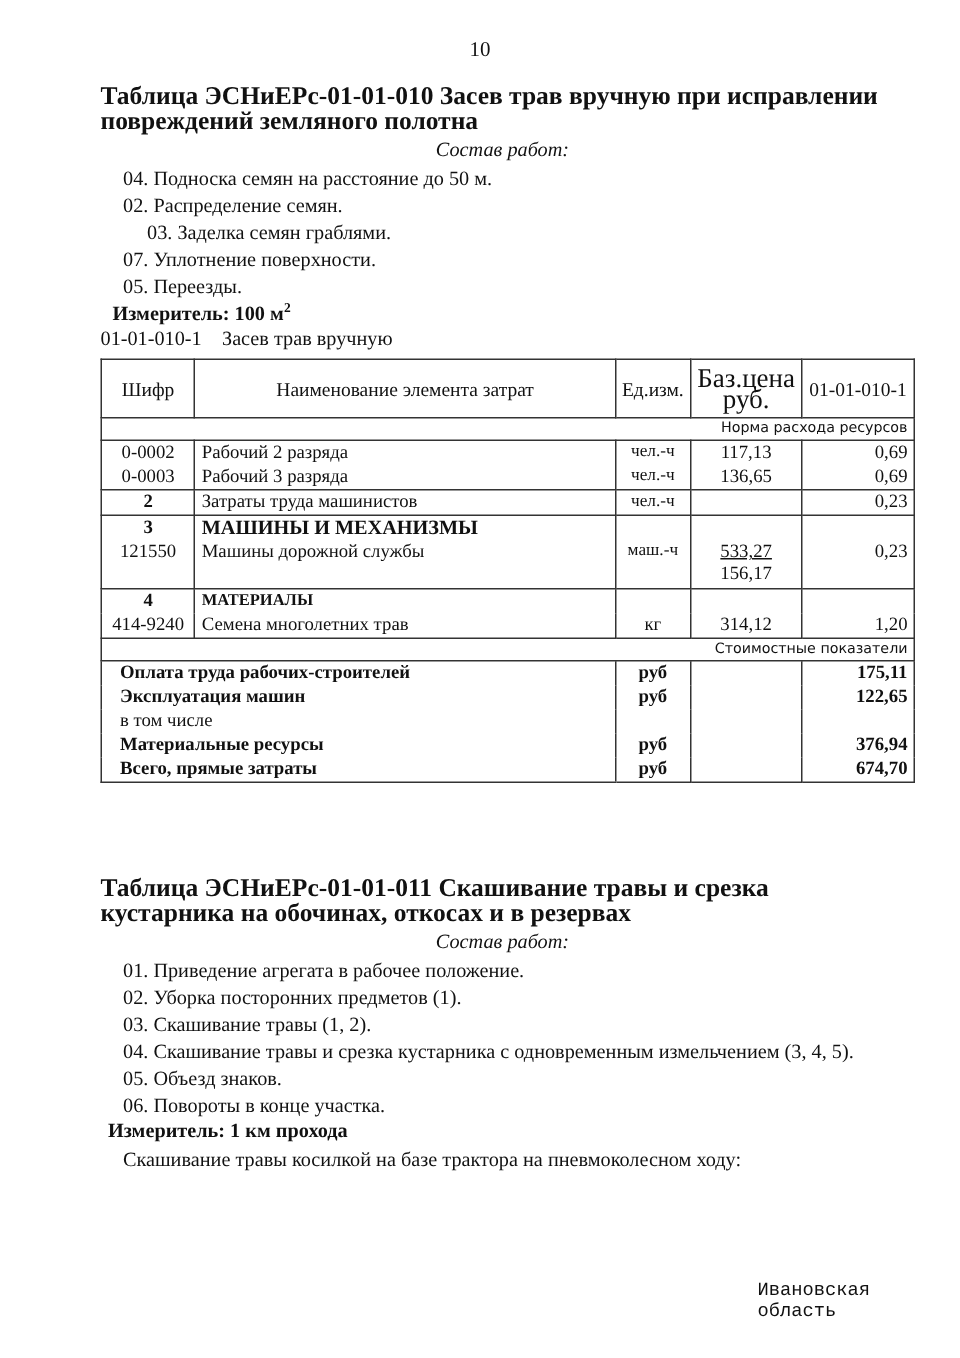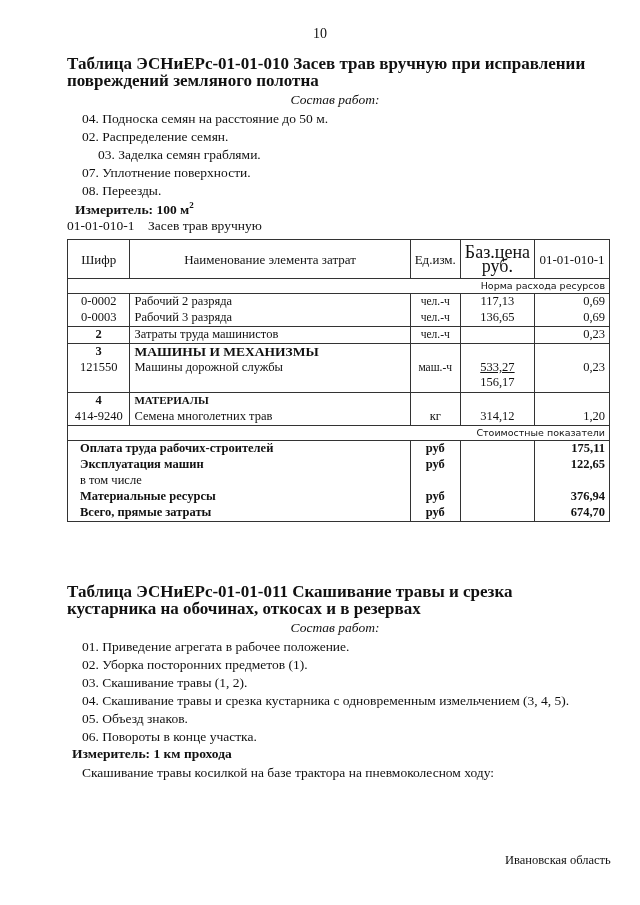--- a/index.html
+++ b/index.html
@@ -22,34 +22,34 @@
   .sans-small { font-family: "DejaVu Sans", "Liberation Sans", sans-serif; font-size: 9.5px; text-align: right; }
   .c { text-align: center; }
   .r { text-align: right; }
   .b { font-weight: bold; }
   .nob-t { border-top: none !important; }
   .nob-b { border-bottom: none !important; }
   .u { text-decoration: underline; }
   .cost td { border-top: none !important; border-bottom: none !important; }
   .cost td.first { border-right: none !important; }
   .last-row td { border-bottom: 1px solid #333 !important; }
-  .footer { left: 505px; top: 853px; font-size: 12.5px; }
+  .footer { left: 505px; top: 853px; font-size: 12.5px; font-family: Liberation Mono, monospace; }
 </style>
 </head>
 <body>
 
 <div class="abs page-num">10</div>
 
 <div class="abs tbl-title" style="top:55px;">Таблица  ЭСНиЕРс-01-01-010  Засев трав вручную при исправлении повреждений земляного полотна</div>
 <div class="abs sostav" style="top:92px; left:15px;">Состав работ:</div>
 <div class="abs work-item" style="left:82px; top:110px;">04. Подноска семян на расстояние до 50 м.</div>
 <div class="abs work-item" style="left:82px; top:128px;">02. Распределение семян.</div>
 <div class="abs work-item" style="left:82px; top:146px;margin-left:16px;">03. Заделка семян граблями.</div>
 <div class="abs work-item" style="left:82px; top:164px;">07. Уплотнение поверхности.</div>
-<div class="abs work-item" style="left:82px; top:182px;">08. Переезды.</div>
+<div class="abs work-item" style="left:82px; top:182px;">05. Переезды.</div>
 <div class="abs izm" style="left:75px; top:200px;"><span>Измеритель: 100 м</span><sup>2</sup></div>
 <div class="abs plain" style="left:67px; top:218px; white-space:pre;">01-01-010-1    Засев трав вручную</div>
 
 <table class="rtable">
   <colgroup>
     <col style="width:64px">
       <col style="width:297px">
       <col style="width:50px">
       <col style="width:54px">
       <col style="width:78px">

